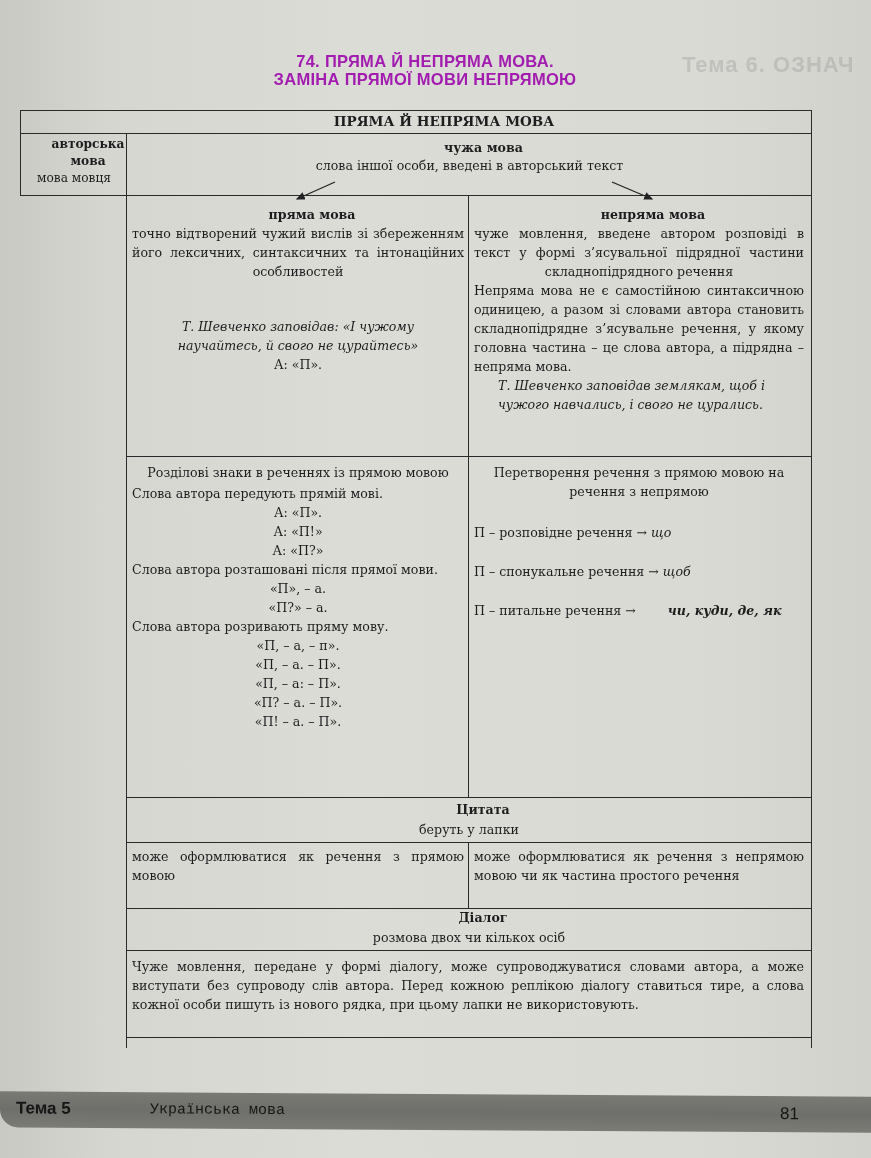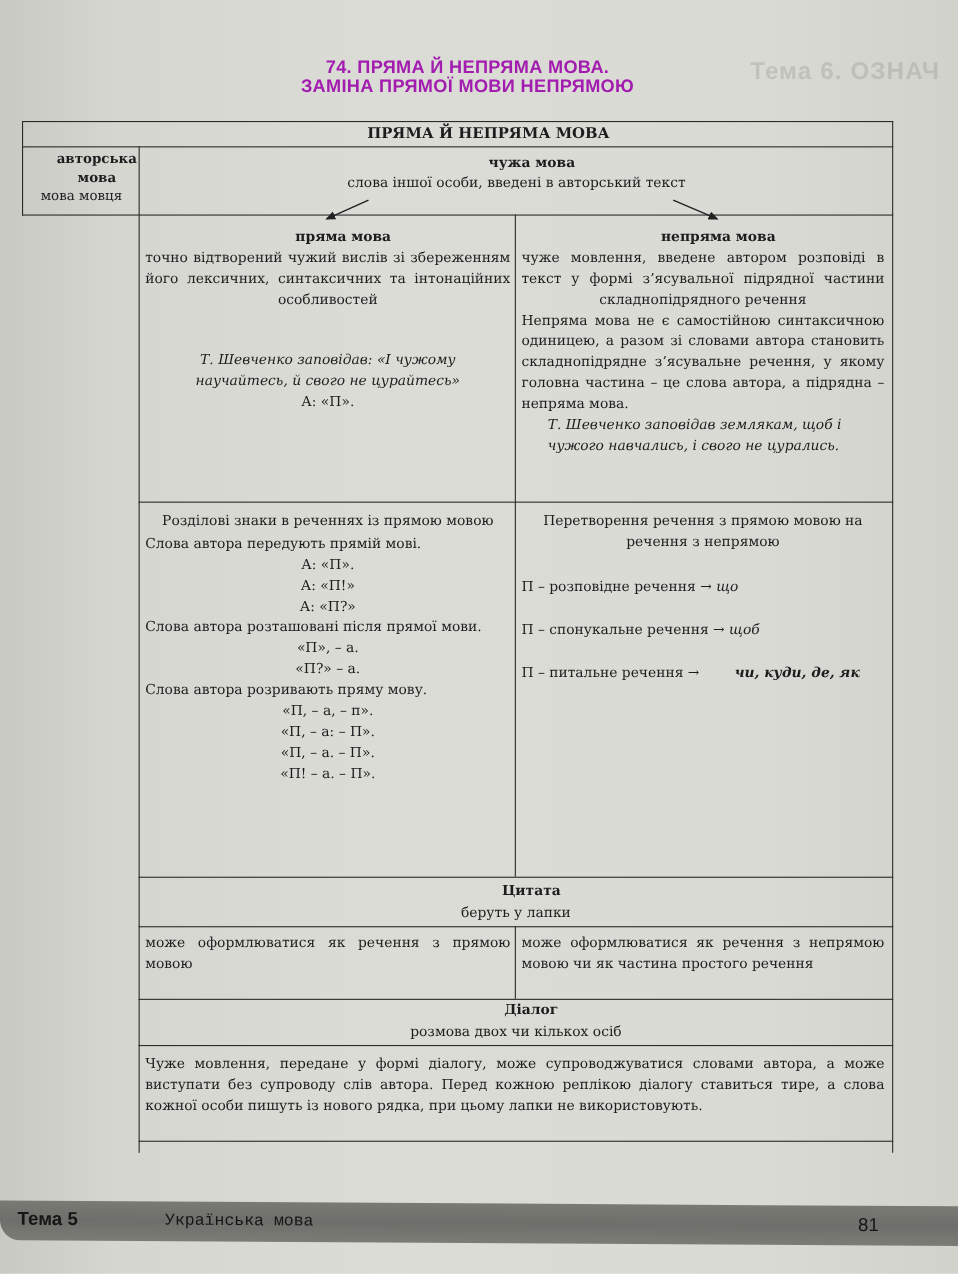--- a/index.html
+++ b/index.html
@@ -100,22 +100,23 @@
     <div class="c" style="padding:0 10px;">Розділові знаки в реченнях із прямою мовою</div>
     <div style="margin-top:2px;">Слова автора передують прямій мові.</div>
     <div class="c">А: «П».</div>
     <div class="c">А: «П!»</div>
     <div class="c">А: «П?»</div>
     <div>Слова автора розташовані після прямої мови.</div>
     <div class="c">«П», – а.</div>
     <div class="c">«П?» – а.</div>
     <div>Слова автора розривають пряму мову.</div>
     <div class="c">«П, – а, – п».</div>
+    <div class="c">«П, – а. – П».</div>
     <div class="c">«П, – а: – П».</div>
-    <div class="c">«П, – а. – П».</div>
+    <div class="c">«П? – а. – П».</div>
     <div class="c">«П! – а. – П».</div>
   </div>
 
   <div class="txt" style="left:474px; top:463px; width:330px;">
     <div class="c">Перетворення речення з прямою мовою на речення з непрямою</div>
     <div style="margin-top:22px;"><span>П – розповідне речення → </span><span class="i">що</span></div>
     <div style="margin-top:20px;"><span>П – спонукальне речення → </span><span class="i">щоб</span></div>
     <div style="margin-top:20px;"><span>П – питальне речення → </span><span class="i b">чи, куди, де, як</span></div>
   </div>
 

